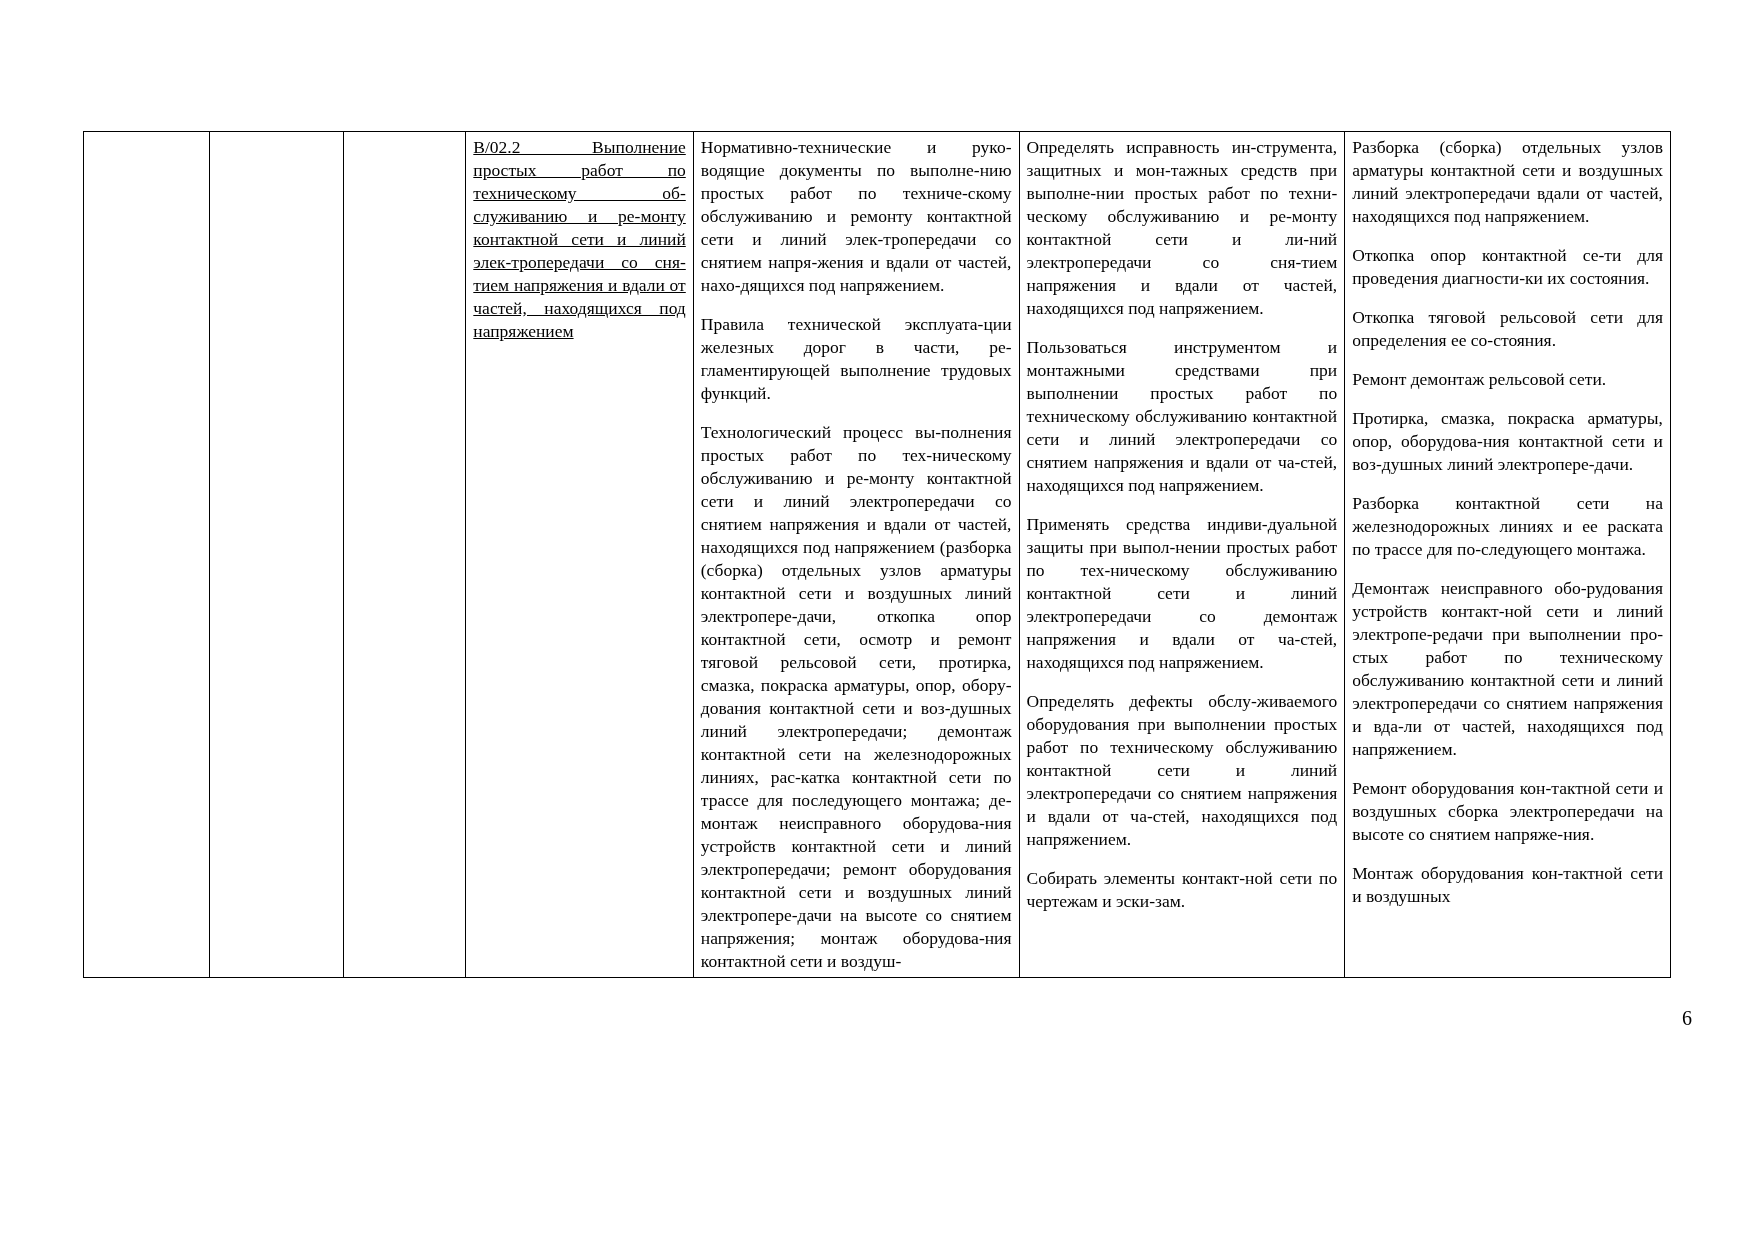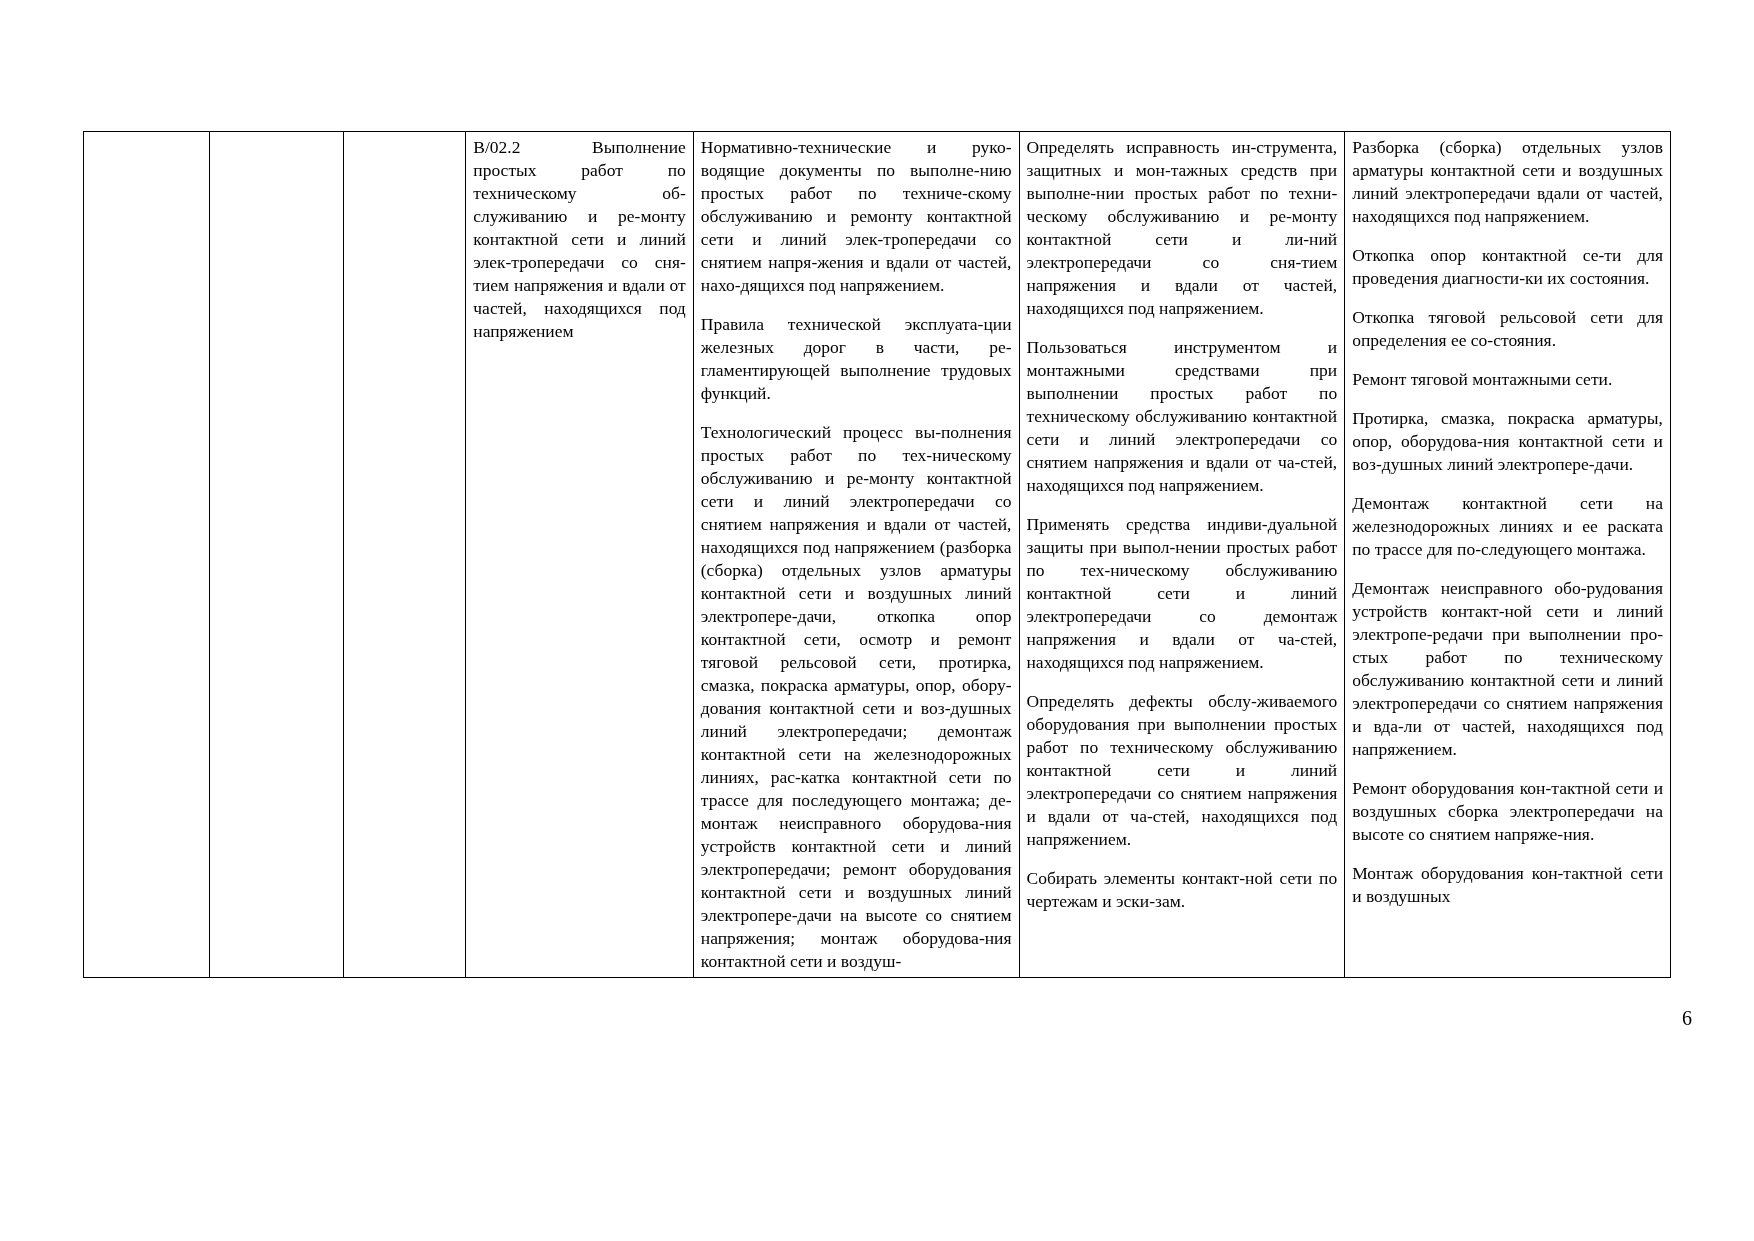--- a/index.html
+++ b/index.html
@@ -34,21 +34,21 @@
     padding: 4px 7px 4px 7px;
     font-size: 17.5px;
     line-height: 1.315;
     text-align: justify;
     text-align-last: left;
     hyphens: manual;
   }
   .col-a { width: 103px; }
   .col-b { width: 110px; }
   .col-c { width: 100px; }
-  .col-d { width: 198px; }
+  .col-d { width: 198px; text-decoration: underline; }
   .col-e { width: 290px; }
   .col-f { width: 290px; }
   .col-g { width: 290px; }
 
   .cell-text p {
     margin: 0;
   }
   .cell-text p + p {
     margin-top: 16px;
   }
@@ -83,23 +83,23 @@
           <p>Определять исправность ин-струмента, защитных и мон-тажных средств при выполне-нии простых работ по техни-ческому обслуживанию и ре-монту контактной сети и ли-ний электропередачи со сня-тием напряжения и вдали от частей, находящихся под напряжением.</p>
           <p>Пользоваться инструментом и монтажными средствами при выполнении простых работ по техническому обслуживанию контактной сети и линий электропередачи со снятием напряжения и вдали от ча-стей, находящихся под напряжением.</p>
           <p>Применять средства индиви-дуальной защиты при выпол-нении простых работ по тех-ническому обслуживанию контактной сети и линий электропередачи со демонтаж напряжения и вдали от ча-стей, находящихся под напряжением.</p>
           <p>Определять дефекты обслу-живаемого оборудования при выполнении простых работ по техническому обслуживанию контактной сети и линий электропередачи со снятием напряжения и вдали от ча-стей, находящихся под напряжением.</p>
           <p>Собирать элементы контакт-ной сети по чертежам и эски-зам.</p>
         </td>
         <td class="col-g cell-text">
           <p>Разборка (сборка) отдельных узлов арматуры контактной сети и воздушных линий электропередачи вдали от частей, находящихся под напряжением.</p>
           <p>Откопка опор контактной се-ти для проведения диагности-ки их состояния.</p>
           <p>Откопка тяговой рельсовой сети для определения ее со-стояния.</p>
-          <p>Ремонт тяговой монтажными сети.</p>
+          <p>Ремонт демонтаж рельсовой сети.</p>
           <p>Протирка, смазка, покраска арматуры, опор, оборудова-ния контактной сети и воз-душных линий электропере-дачи.</p>
-          <p>Демонтаж контактной сети на железнодорожных линиях и ее раската по трассе для по-следующего монтажа.</p>
+          <p>Разборка контактной сети на железнодорожных линиях и ее раската по трассе для по-следующего монтажа.</p>
           <p>Демонтаж неисправного обо-рудования устройств контакт-ной сети и линий электропе-редачи при выполнении про-стых работ по техническому обслуживанию контактной сети и линий электропередачи со снятием напряжения и вда-ли от частей, находящихся под напряжением.</p>
           <p>Ремонт оборудования кон-тактной сети и воздушных сборка электропередачи на высоте со снятием напряже-ния.</p>
           <p>Монтаж оборудования кон-тактной сети и воздушных</p>
         </td>
       </tr>
     </tbody>
   </table>
 
   <div class="page-number">6</div>
 

